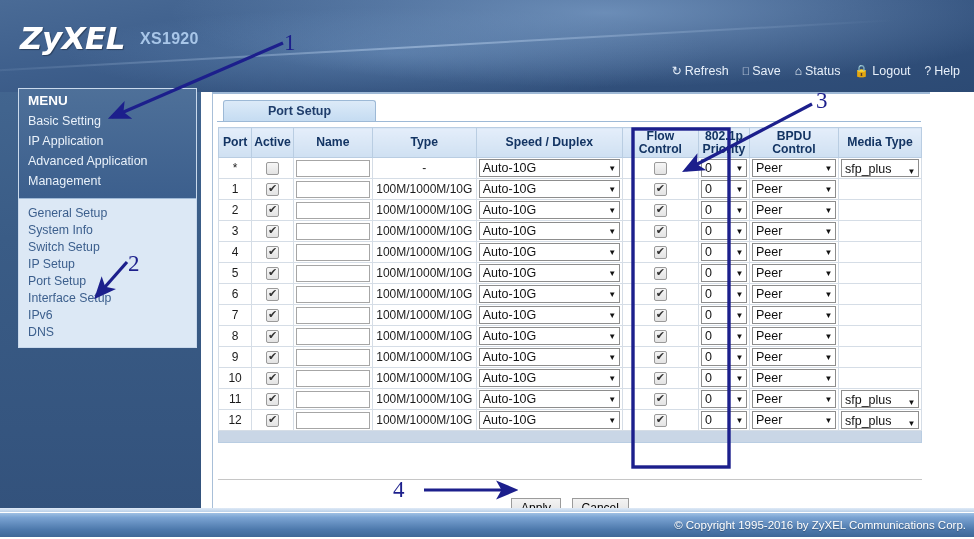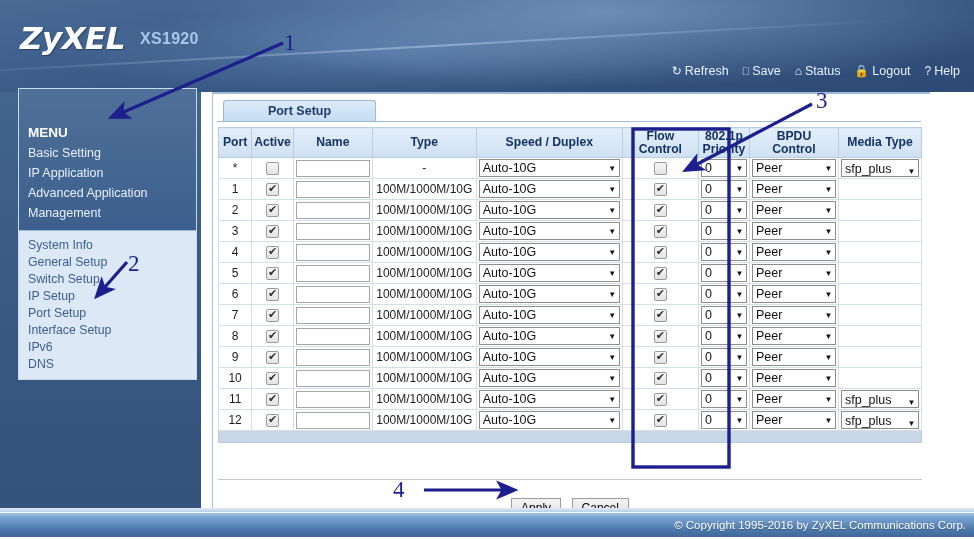--- a/index.html
+++ b/index.html
@@ -90,21 +90,20 @@
     border: 1px solid #c9d9ec;
     background: #3b5f8e;
   }
   .menu-top {
     background: linear-gradient(180deg,#4e7099 0%, #3c5f8d 100%);
     padding: 4px 0 7px 9px;
   }
   .menu-title {
     color:#ffffff; font-size: 13.5px; font-weight: bold;
     padding-bottom: 3px;
-    margin-top: 32px;
   }
   .menu-item {
     color:#e9f1fa; font-size: 12.5px;
     padding: 3px 0 3px 0;
     cursor: pointer;
   }
   .menu-sub {
     background: #dce8f5;
     border-top: 1px solid #9fb9d6;
     padding: 5px 0 7px 9px;
@@ -310,22 +309,22 @@
 
   <div class="menubox">
     <div class="menu-top">
       <div class="menu-title">MENU</div>
       <div class="menu-item">Basic Setting</div>
       <div class="menu-item">IP Application</div>
       <div class="menu-item">Advanced Application</div>
       <div class="menu-item">Management</div>
     </div>
     <div class="menu-sub">
+      <div class="submenu-item">General Setup</div>
       <div class="submenu-item">System Info</div>
-      <div class="submenu-item">General Setup</div>
       <div class="submenu-item">Switch Setup</div>
       <div class="submenu-item">IP Setup</div>
       <div class="submenu-item">Port Setup</div>
       <div class="submenu-item">Interface Setup</div>
       <div class="submenu-item">IPv6</div>
       <div class="submenu-item">DNS</div>
     </div>
   </div>
 
   <div class="content">

